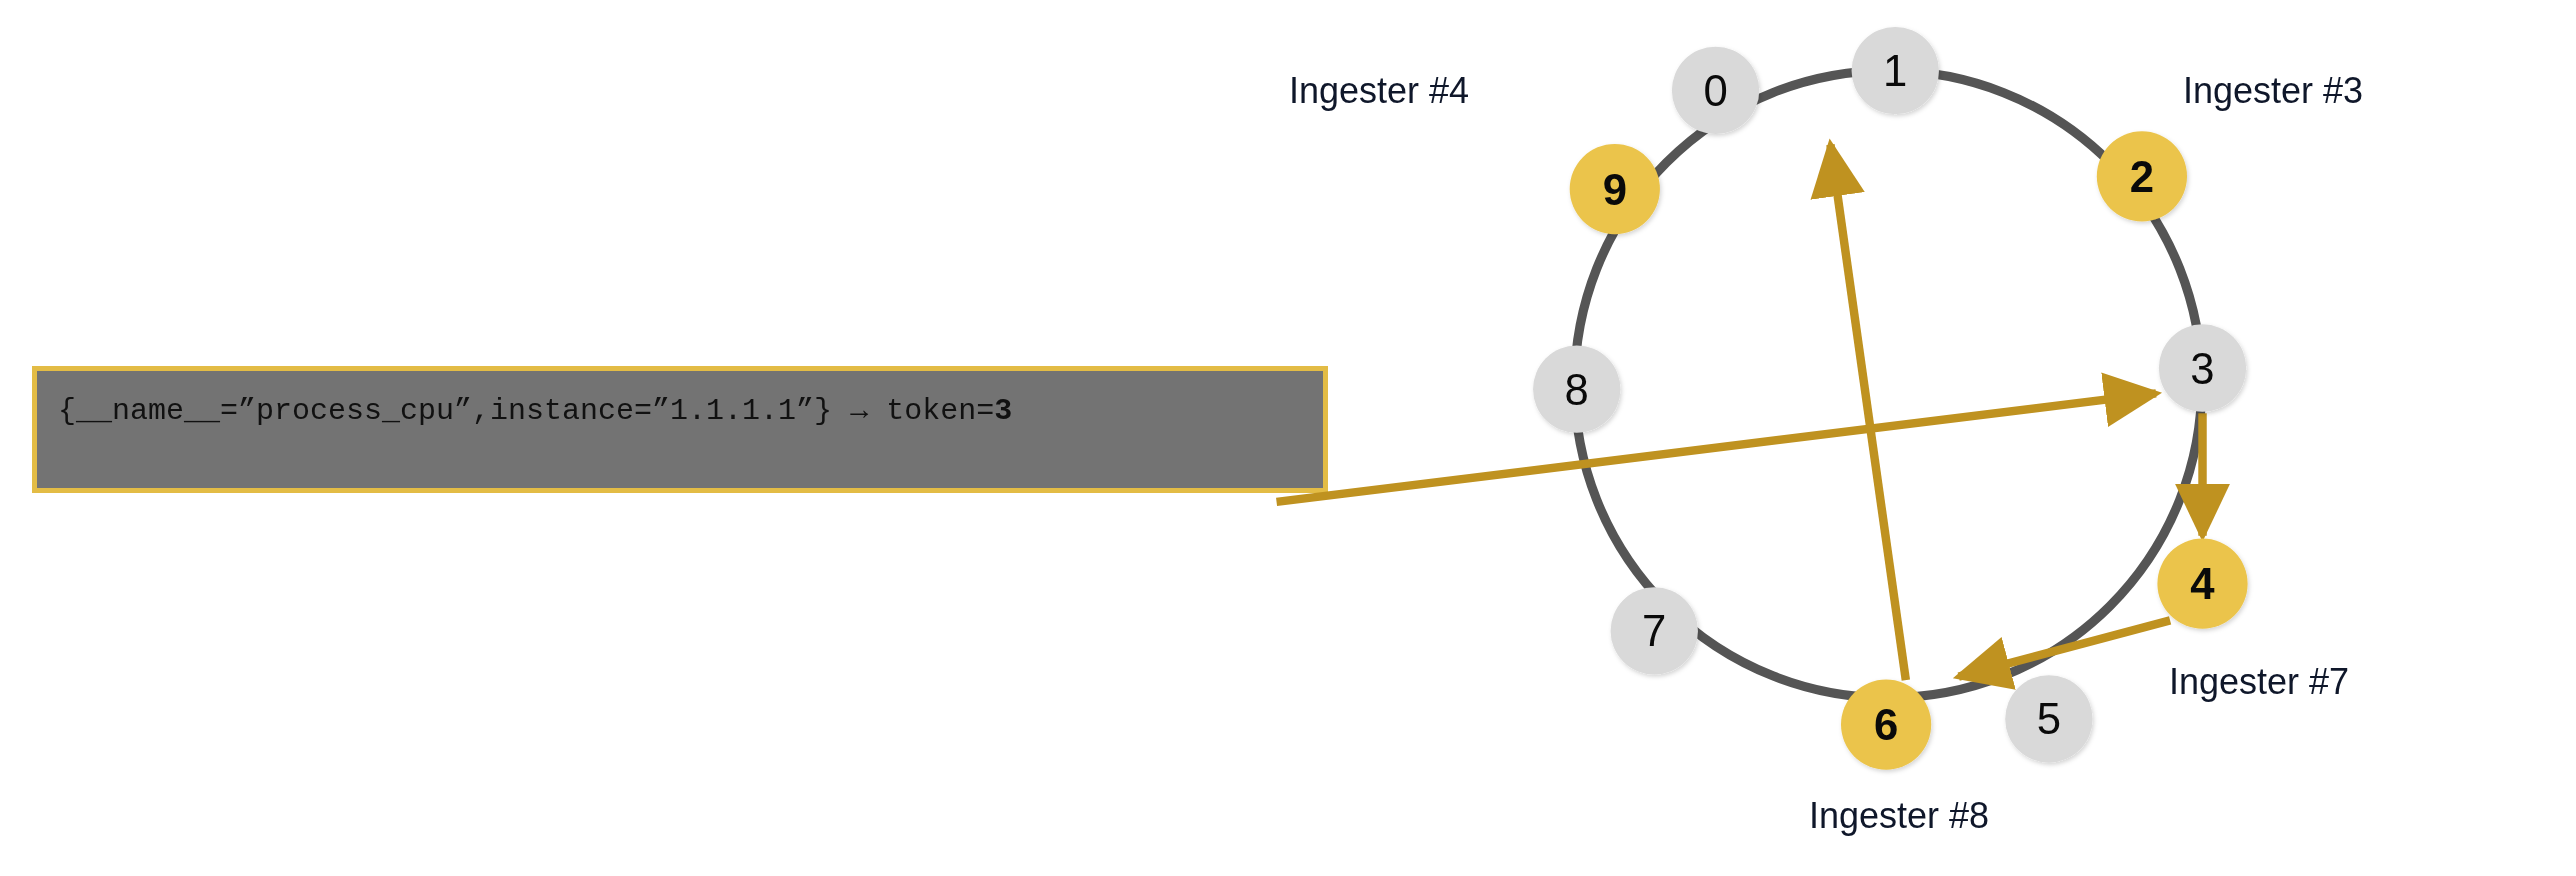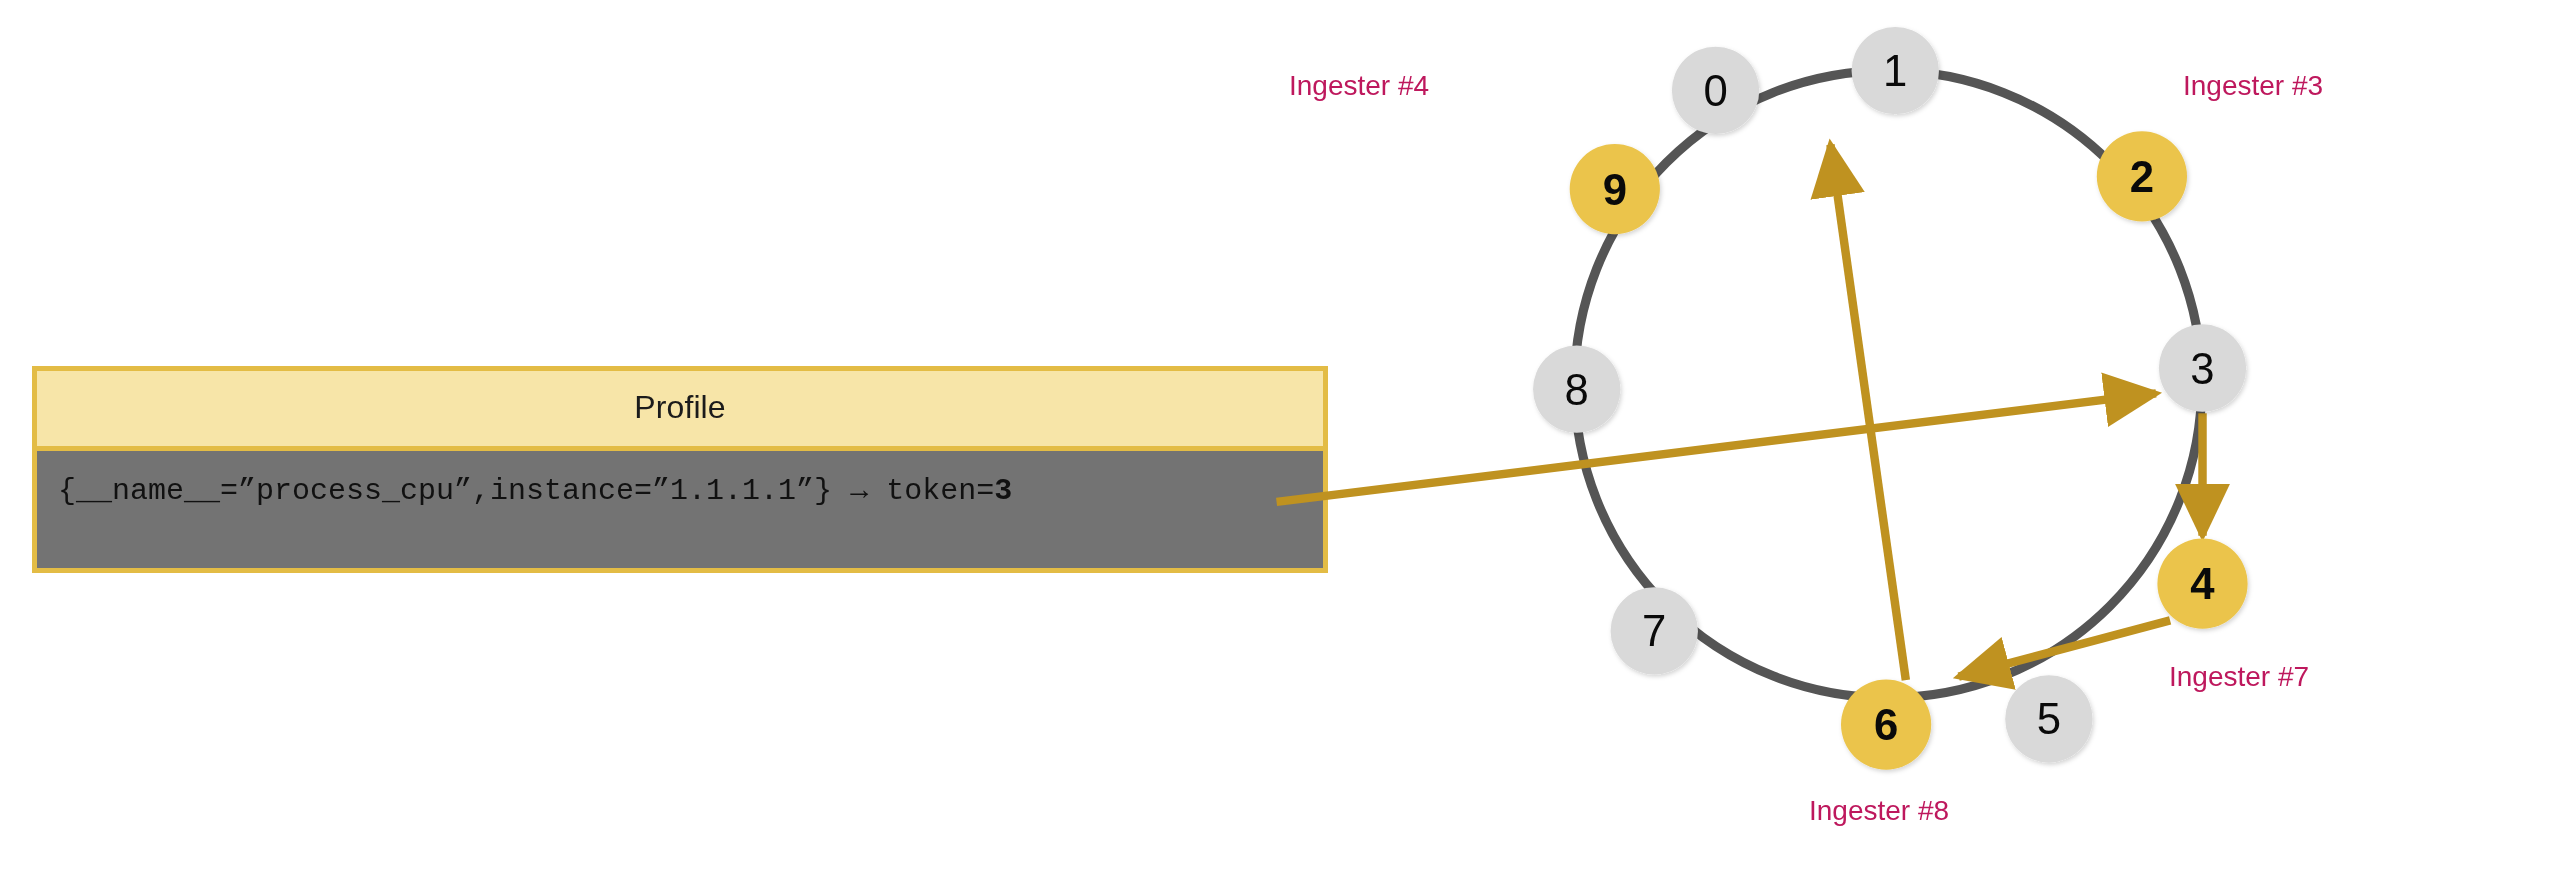--- a/index.html
+++ b/index.html
@@ -44,36 +44,35 @@
     white-space:pre;
     line-height:1.1;
   }
   .profile-expr b{font-weight:bold;}
 
   
   #ring-svg{position:absolute;left:1254px;top:0;width:1322px;height:877px;}
 
   .ring-label{
     position:absolute;
-    font-size:28px;
-    color:#be185d;
+    font-size:36px;
+    color:#0f172a;
     white-space:nowrap;
   }
   #label-ing1{left:2183px;top:70px;}
   #label-ing2{left:2169px;top:661px;}
   #label-ing3{left:1809px;top:795px;}
   #label-ing4{left:1289px;top:70px;}
 </style>
 </head>
 <body>
 
 <div id="stage">
 
   <div class="profile-card">
-    <div class="profile-header">Profile</div>
     <div class="profile-body">
       <div class="profile-expr"><span>{__name__=”process_cpu”,instance=”1.1.1.1”} → token=</span><b>3</b></div>
     </div>
   </div>
 
   <svg id="ring-svg" viewBox="0 0 1876 1244">
     <defs>
       <marker id="arrowGold" viewBox="0 0 12 12" refX="10.2" refY="6" markerWidth="7.2" markerHeight="7.2" orient="auto-start-reverse">
         <path d="M 0 0.6 L 11.4 6 L 0 11.4 z" fill="#BF9220"></path>
       </marker>

